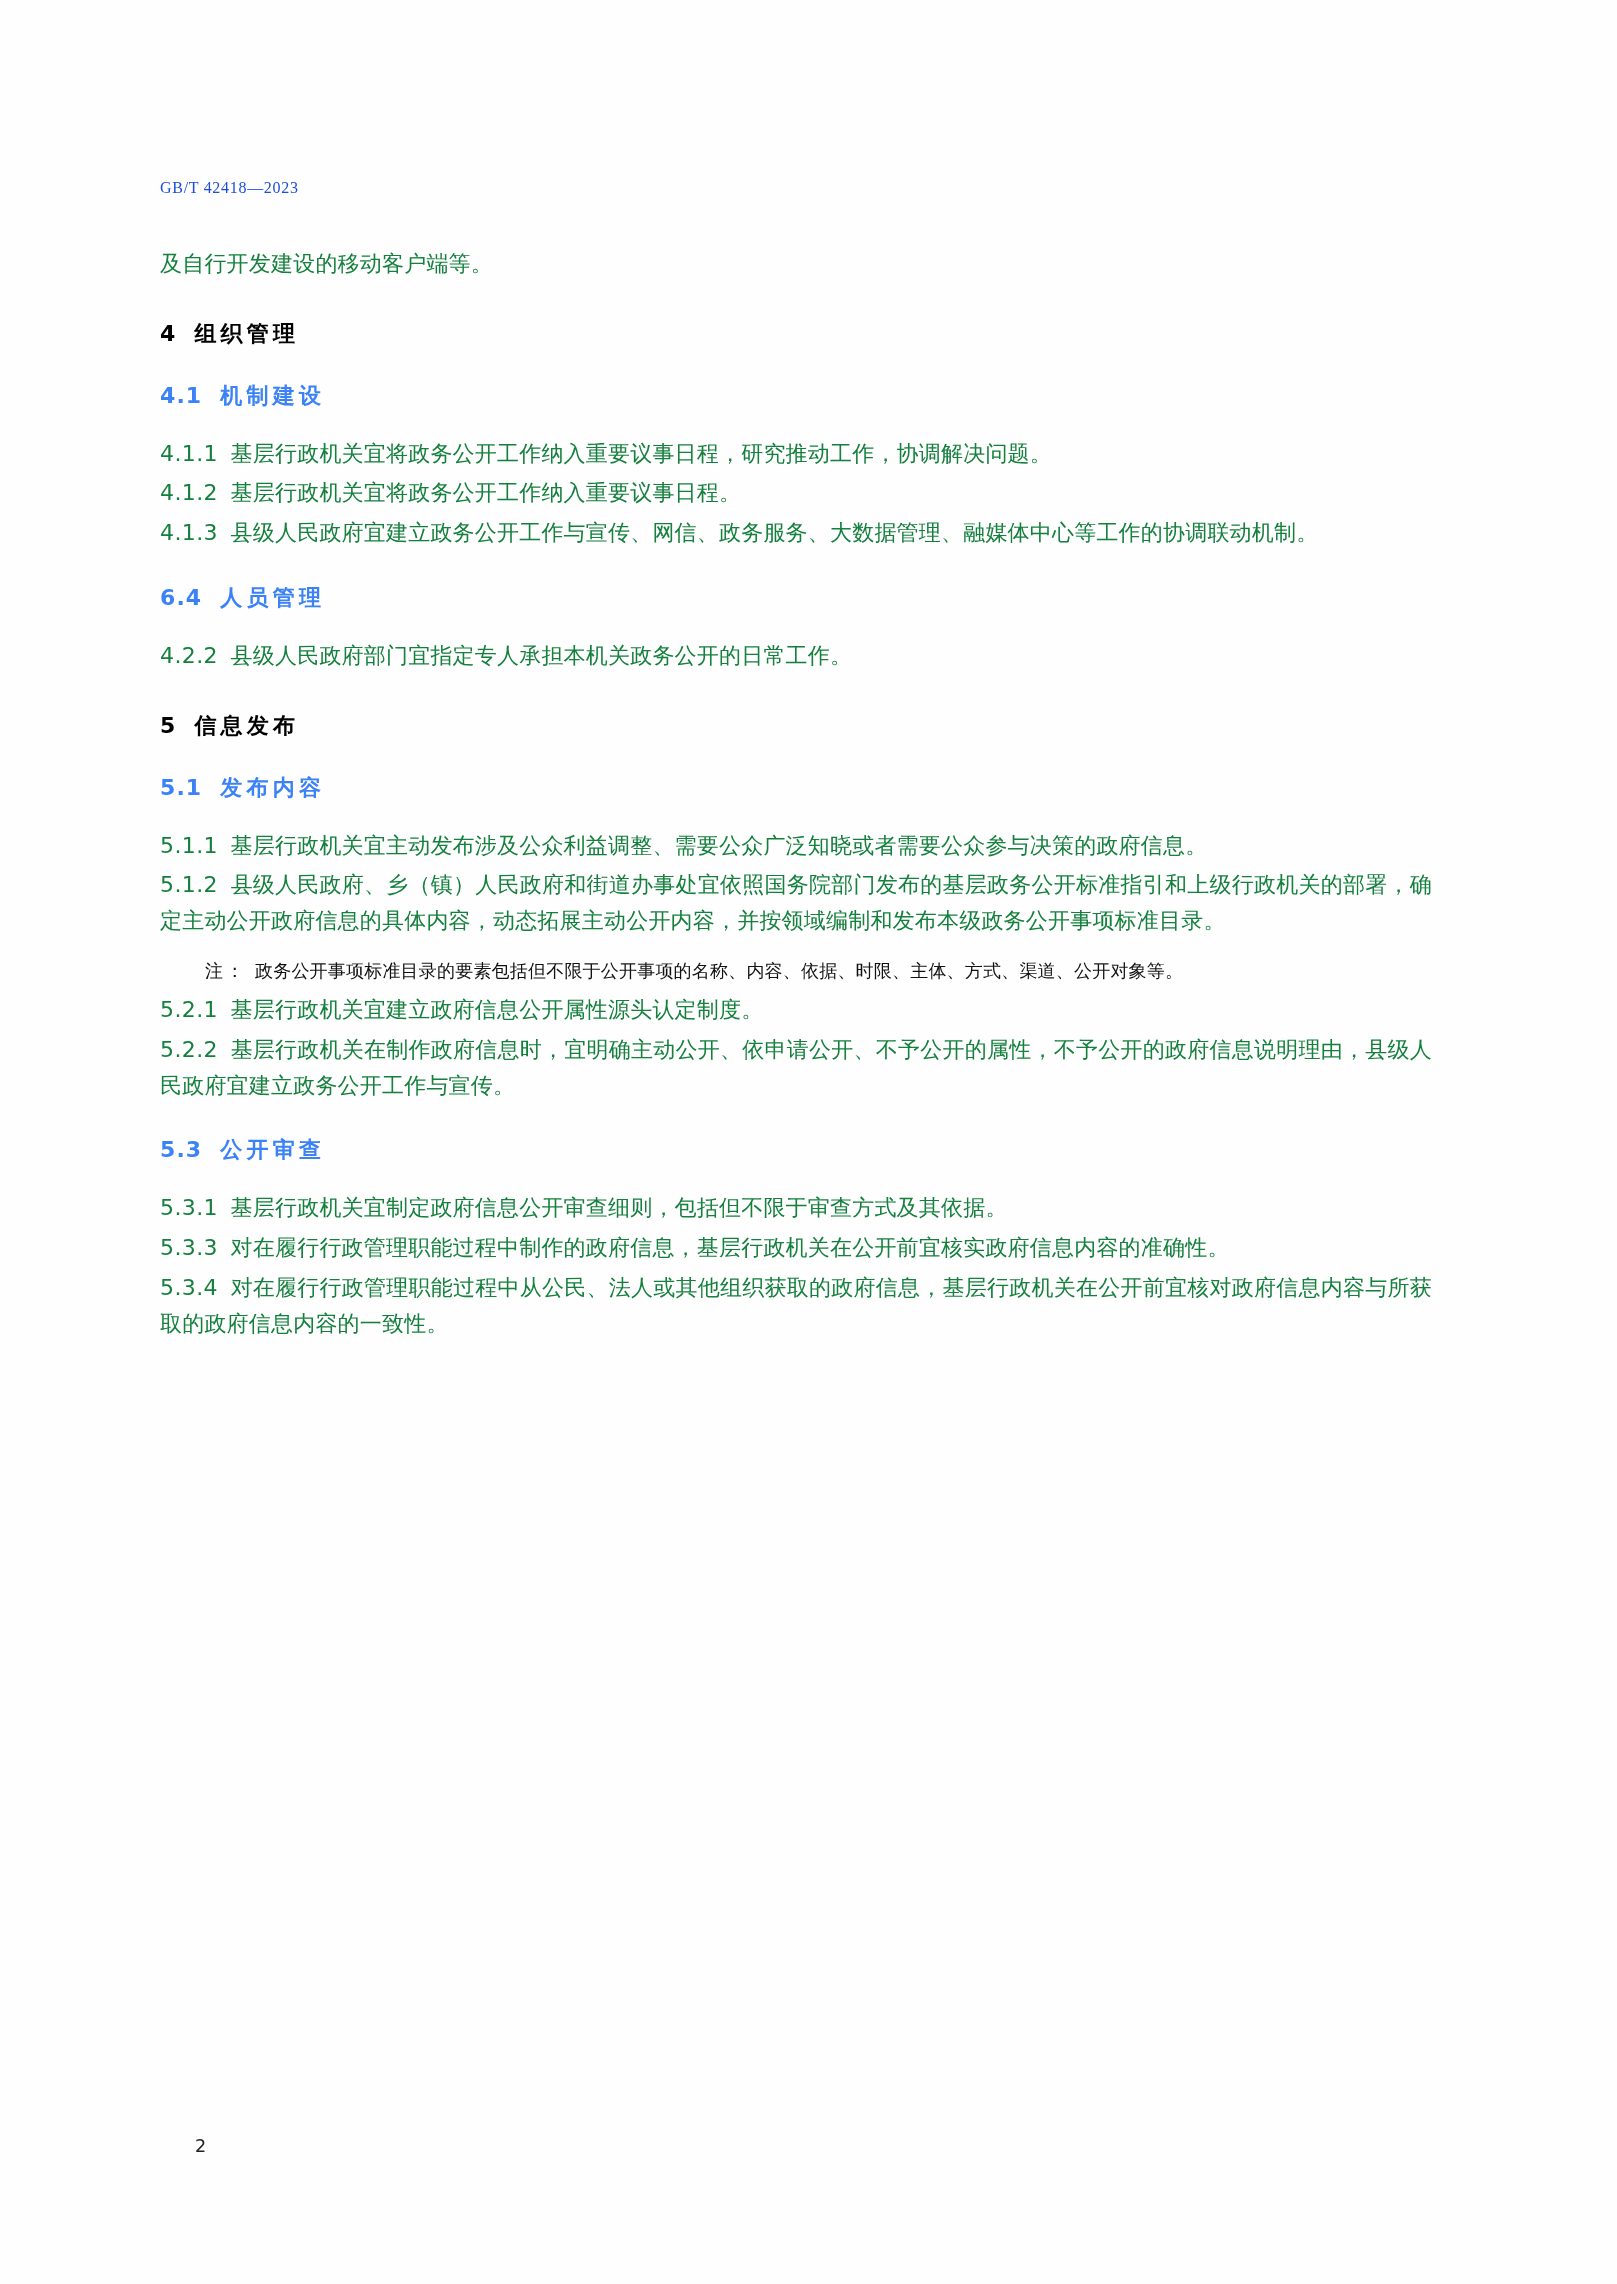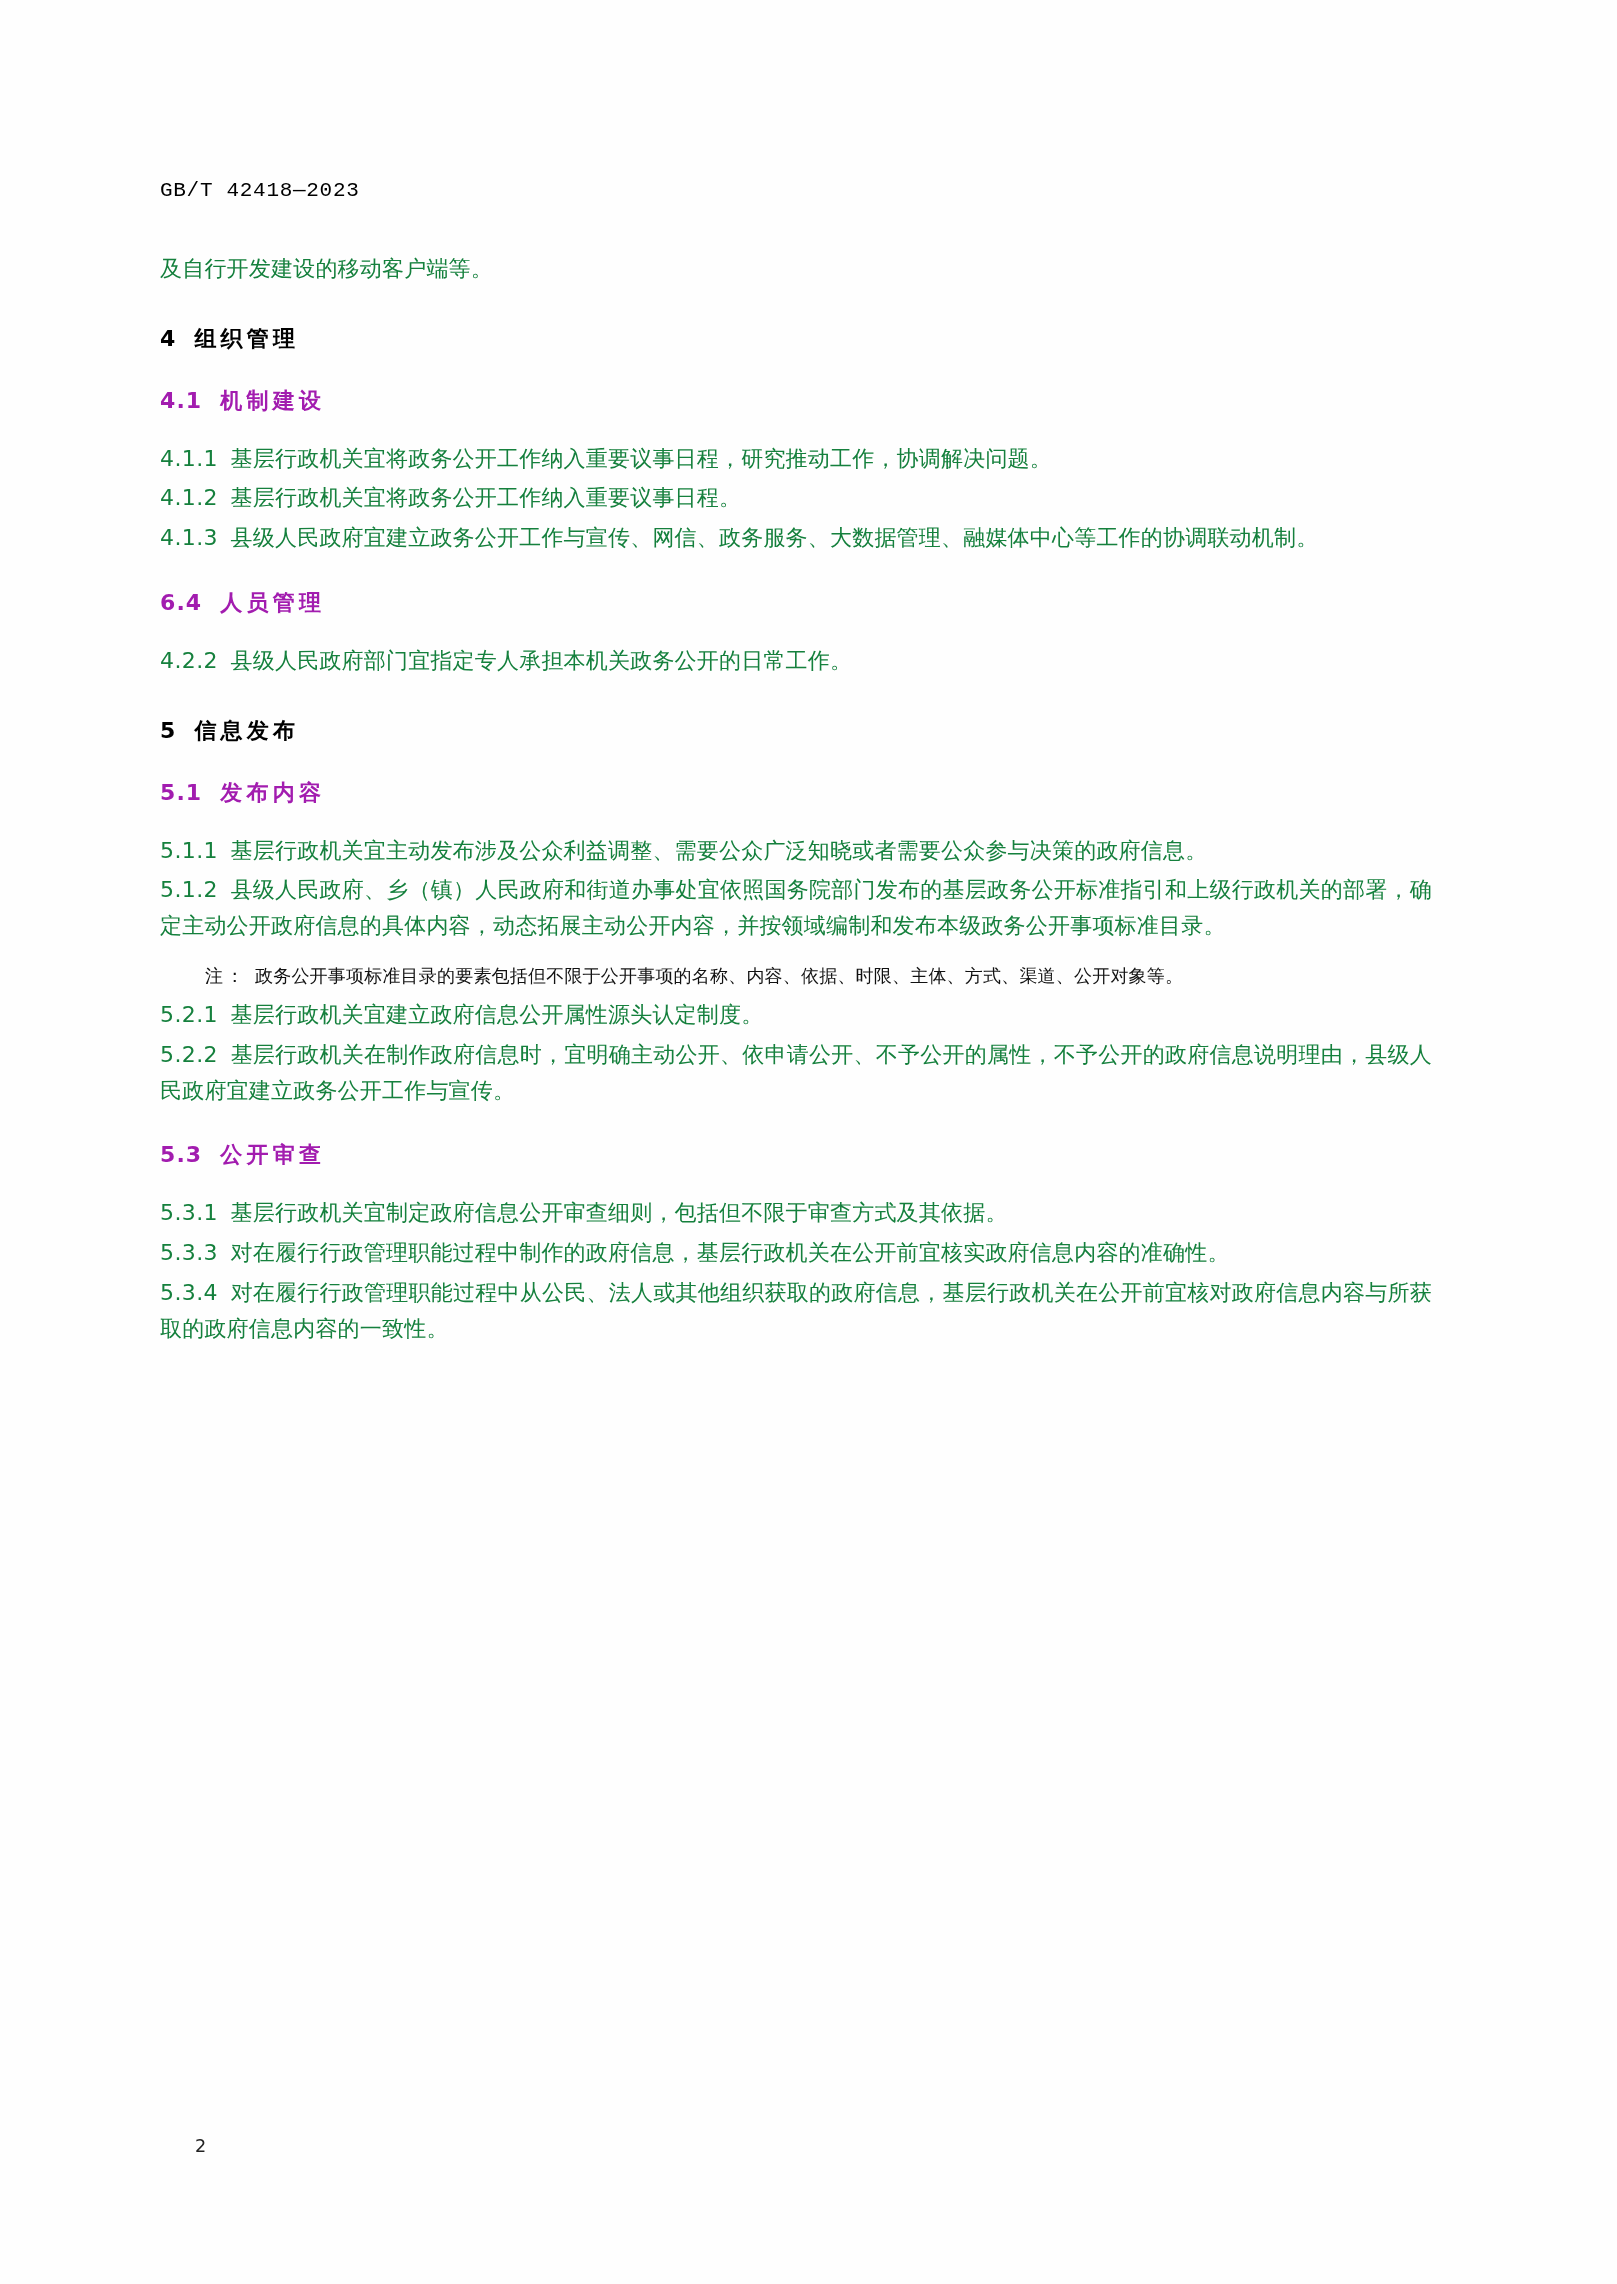--- a/index.html
+++ b/index.html
@@ -22,24 +22,24 @@
     overflow: hidden;
   }
   .content {
     position: absolute;
     left: 160px;
     top: 179px;
     width: 1272px;
   }
   
   .std-header {
-    font-family: Liberation Mono, monospace;
-    font-size: 21px;
+    font-family: Liberation Serif, serif;
+    font-size: 16px;
     letter-spacing: 0.7px;
-    color: #000000;
+    color: #1d4ed8;
     margin-bottom: 49px;
     white-space: nowrap;
   }
   
   .para {
     font-size: 22px;
     line-height: 1.62;
     color: #15803d;
     margin: 0 0 4.2px 0;
     text-align: justify;
@@ -60,21 +60,21 @@
     color: #000;
     margin: 37px 0 29.5px 0;
     letter-spacing: 1.1px;
   }
   .h1 .sec-no {
     margin-right: 18px;
   }
   .h2 {
     font-size: 22px;
     font-weight: bold;
-    color: #a21caf;
+    color: #3b82f6;
     margin: 32px 0 25px 0;
     letter-spacing: 1.1px;
   }
   .h2 .sec-no {
     margin-right: 18px;
   }
   .h2 .h2-title {
     letter-spacing: 4.2px;
   }
   .h1 .h1-title {

